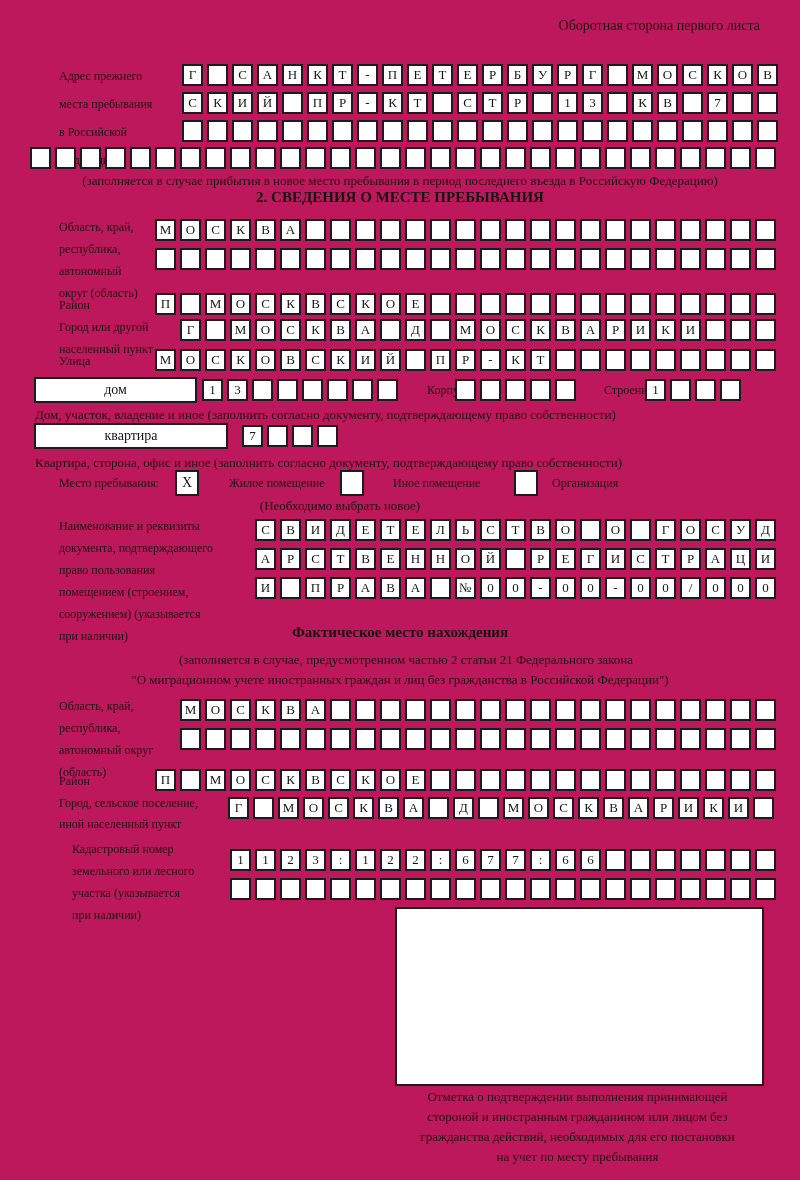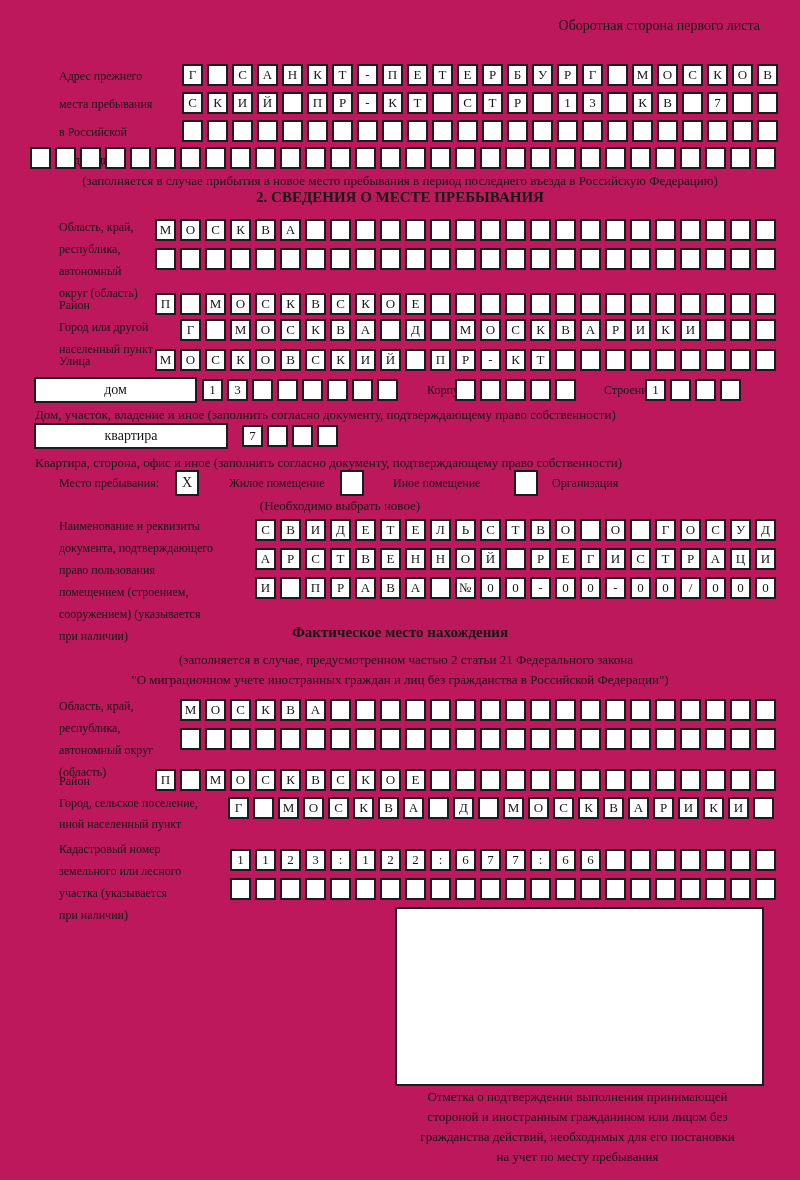--- a/index.html
+++ b/index.html
@@ -532,21 +532,21 @@
       <div class="cell">К</div>
       <div class="cell">В</div>
       <div class="cell">А</div>
       <div class="cell">Р</div>
       <div class="cell">И</div>
       <div class="cell">К</div>
       <div class="cell">И</div>
       <div class="cell"></div>
     </div>
 
-  <div class="lbl" style="left:35px;top:838px;font-family:Liberation Serif, serif;">Кадастровый номер
+  <div class="lbl" style="left:48px;top:838px;font-family:Liberation Serif, serif;">Кадастровый номер
 земельного или лесного
 участка (указывается
 при наличии)</div>
   <div class="cellrow" style="left:230px;top:849px;">
       <div class="cell">1</div>
       <div class="cell">1</div>
       <div class="cell">2</div>
       <div class="cell">3</div>
       <div class="cell">:</div>
       <div class="cell">1</div>

